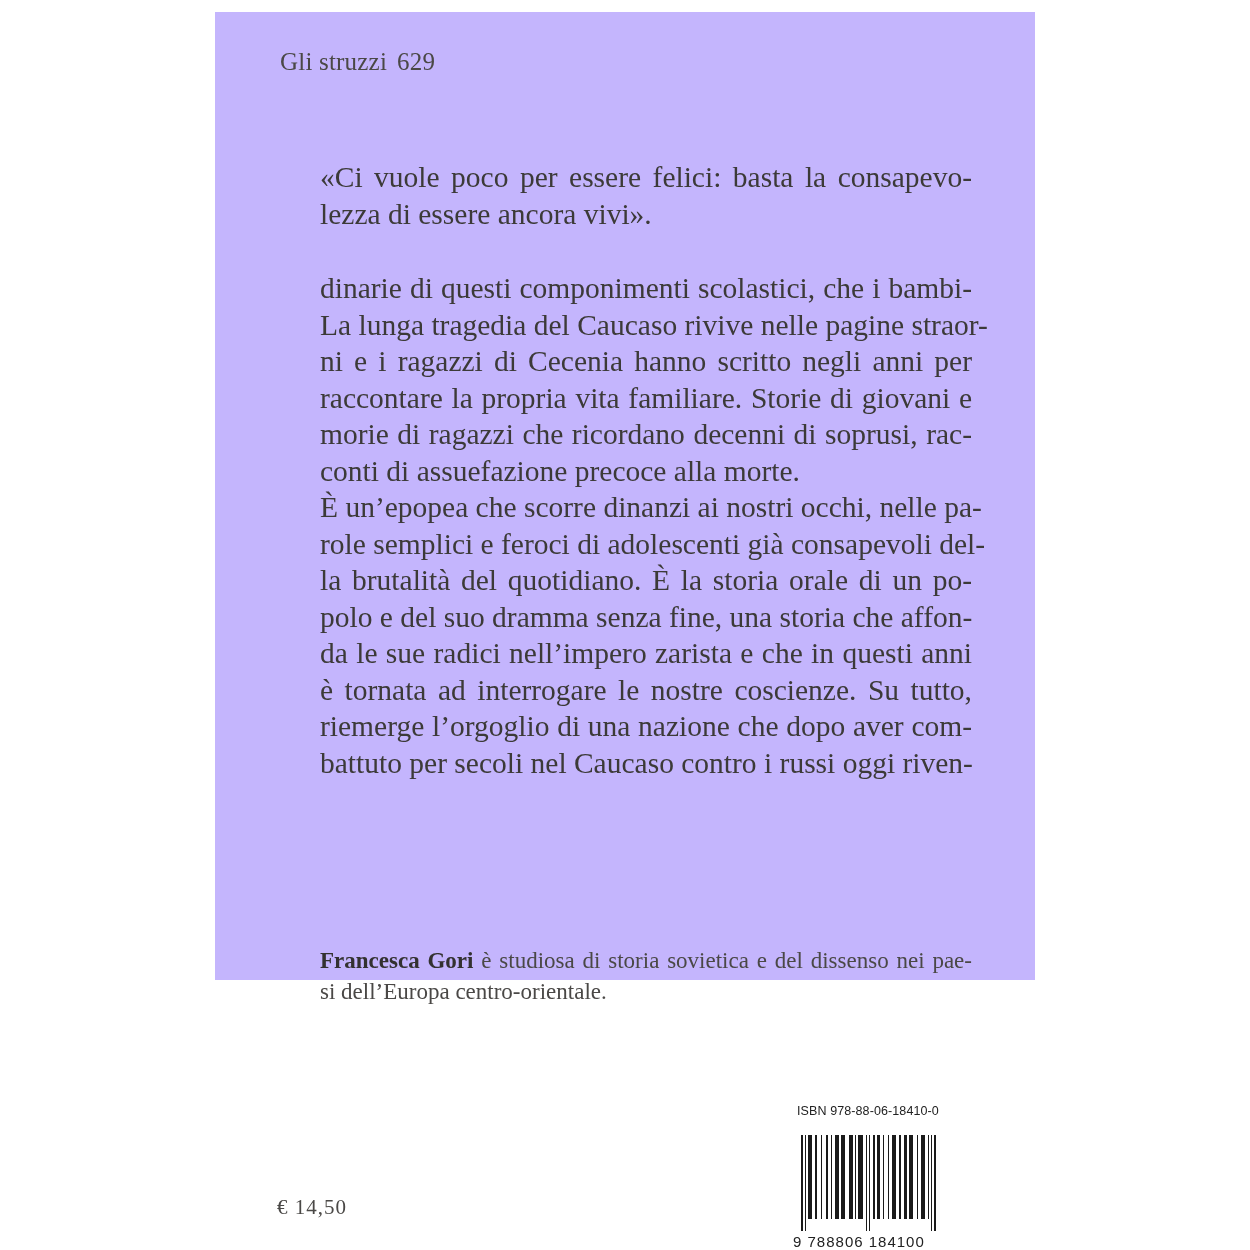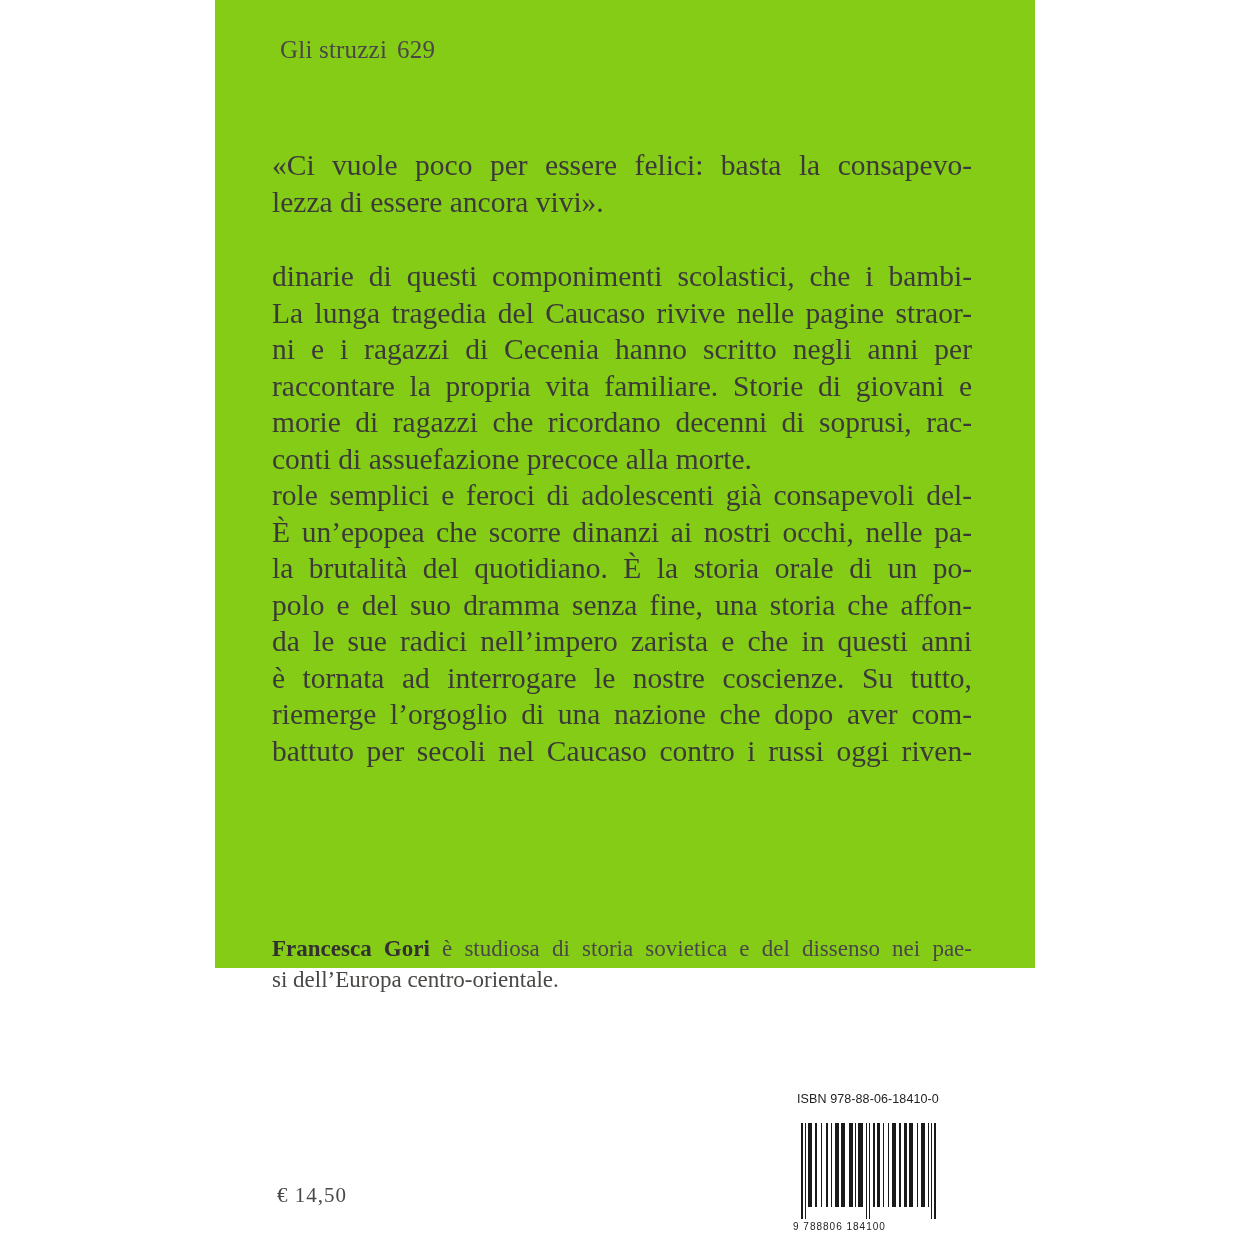--- a/index.html
+++ b/index.html
@@ -6,24 +6,24 @@
       margin: 0;
       padding: 0;
       background: #ffffff;
       width: 1250px;
       height: 1250px;
       overflow: hidden;
     }
     .page {
       position: absolute;
       left: 215px;
-      top: 0;
+      top: 12px;
       width: 820px;
       height: 968px;
-      background: #84cc16;
+      background: #c4b5fd;
       font-family: "DejaVu Serif", "Liberation Serif", serif;
       color: #3a3836;
     }
     .series {
       position: absolute;
       left: 65px;
       top: 36px;
       font-family: "Liberation Serif", serif;
       font-size: 25px;
       color: #4a4846;
@@ -32,21 +32,21 @@
     .series .num { margin-left: 10px; }
     .text-block {
       position: absolute;
       left: 57px;
       width: 700px;
       font-family: "Liberation Serif", serif;
       font-size: 29.5px;
       line-height: 36.5px;
       color: #3c3a38;
     }
-    .line { display: block; white-space: nowrap; }
+    .line { display: block; white-space: nowrap; margin-left: 48px; }
     .justify { text-align: justify; text-align-last: justify; }
     .quote { top: 147px; }
     .blurb { top: 258px; }
     .author {
       top: 933px;
       font-size: 23px;
       line-height: 31px;
       color: #4a4846;
     }
     .author-name { font-weight: bold; color: #333130; }
@@ -70,21 +70,21 @@
       height: 96px;
       padding-left: 8px;
     }
     .bar { background: #1a1a1a; height: 84px; margin-right: 2px; }
     .bar.long { height: 96px; }
     .barcode-digits {
       position: absolute;
       top: 98px;
       left: 0;
       font-family: "Liberation Sans", sans-serif;
-      font-size: 10px;
+      font-size: 15px;
       color: #222;
       letter-spacing: 1px;
       background: transparent;
     }
     .price {
       position: absolute;
       left: 62px;
       top: 1183px;
       font-family: "Liberation Serif", serif;
       font-size: 21px;
@@ -106,22 +106,22 @@
     <span class="line">lezza di essere ancora vivi».</span>
   </div>
 
   <div class="text-block blurb">
     <span class="line justify">dinarie di questi componimenti scolastici, che i bambi-</span>
     <span class="line justify">La lunga tragedia del Caucaso rivive nelle pagine straor-</span>
     <span class="line justify">ni e i ragazzi di Cecenia hanno scritto negli anni per</span>
     <span class="line justify">raccontare la propria vita familiare. Storie di giovani e</span>
     <span class="line justify">morie di ragazzi che ricordano decenni di soprusi, rac-</span>
     <span class="line">conti di assuefazione precoce alla morte.</span>
+    <span class="line justify">È un’epopea che scorre dinanzi ai nostri occhi, nelle pa-</span>
     <span class="line justify">role semplici e feroci di adolescenti già consapevoli del-</span>
-    <span class="line justify">È un’epopea che scorre dinanzi ai nostri occhi, nelle pa-</span>
     <span class="line justify">la brutalità del quotidiano. È la storia orale di un po-</span>
     <span class="line justify">polo e del suo dramma senza fine, una storia che affon-</span>
     <span class="line justify">da le sue radici nell’impero zarista e che in questi anni</span>
     <span class="line justify">è tornata ad interrogare le nostre coscienze. Su tutto,</span>
     <span class="line justify">riemerge l’orgoglio di una nazione che dopo aver com-</span>
     <span class="line justify">battuto per secoli nel Caucaso contro i russi oggi riven-</span>
   </div>
 
   <div class="text-block author">
     <span class="line justify"><span class="author-name">Francesca Gori</span><span> è studiosa di storia sovietica e del dissenso nei pae-</span></span>

